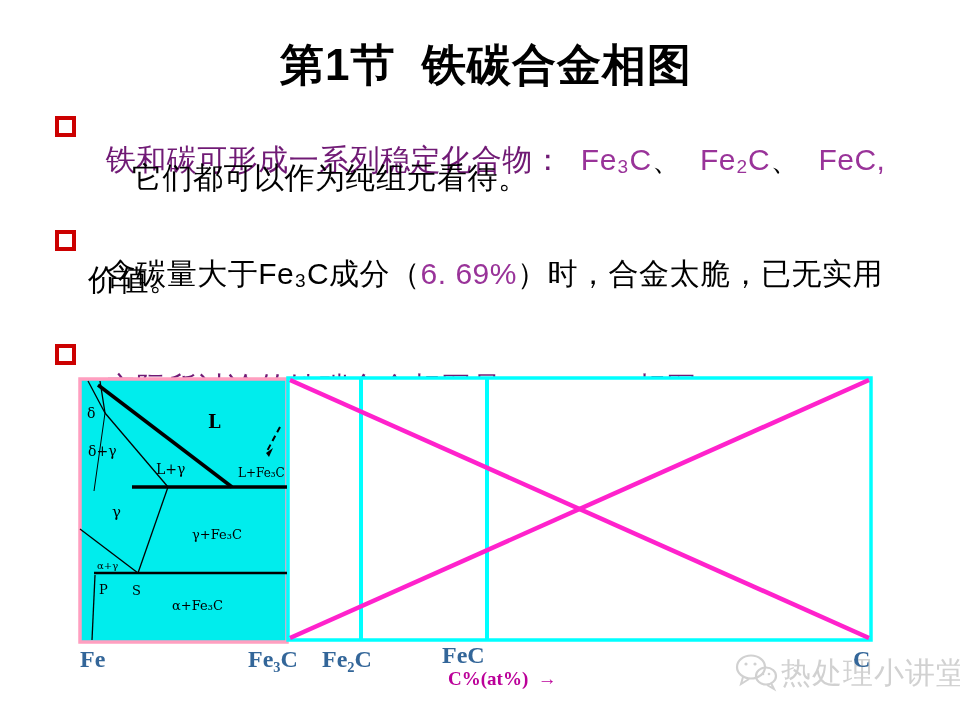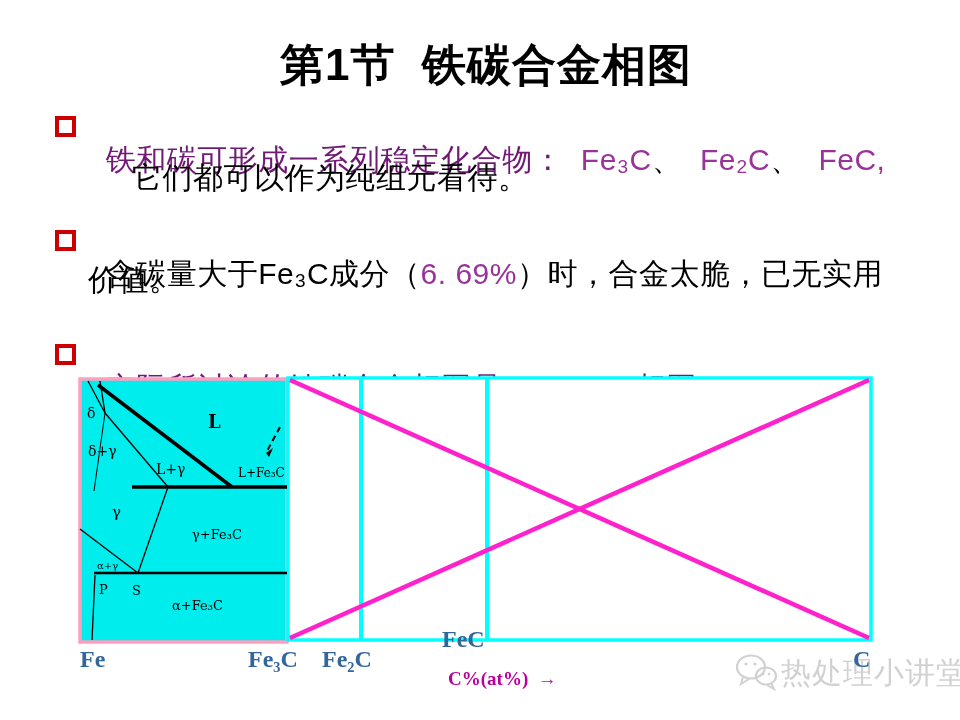--- a/index.html
+++ b/index.html
@@ -98,21 +98,21 @@
   <text x="116" y="165" font-size="13">γ+Fe₃C</text>
   <text x="21" y="195" font-size="10">α+γ</text>
   <text x="23" y="220" font-size="13">P</text>
   <text x="56" y="221" font-size="13">S</text>
   <text x="96" y="236" font-size="13">α+Fe₃C</text>
 </svg>
 
 <div class="abs axis-label" style="left:80px;top:646px;">Fe</div>
 <div class="abs axis-label" style="left:248px;top:646px;">Fe₃C</div>
 <div class="abs axis-label" style="left:322px;top:646px;">Fe₂C</div>
-<div class="abs axis-label" style="left:442px;top:626px;text-align:right;">FeC</div>
+<div class="abs axis-label" style="left:442px;top:642px;text-align:right;">FeC</div>
 <div class="abs x-axis-title" style="left:448px;top:668px;">C%(at%)  →</div>
 
 <div class="abs watermark">
   <svg width="48" height="46" viewBox="0 0 48 46">
     <ellipse cx="18" cy="17" rx="14" ry="11.5" fill="none" stroke="#c9c9c9" stroke-width="2.2"></ellipse>
     <path d="M10 27 L8 34 L16 29" fill="none" stroke="#c9c9c9" stroke-width="2"></path>
     <ellipse cx="33" cy="26" rx="10" ry="8.5" fill="none" stroke="#c9c9c9" stroke-width="2.2"></ellipse>
     <path d="M38 33 L41 39 L34 35" fill="none" stroke="#c9c9c9" stroke-width="2"></path>
     <circle cx="13" cy="14" r="1.6" fill="#c9c9c9"></circle>
     <circle cx="22" cy="14" r="1.6" fill="#c9c9c9"></circle>

